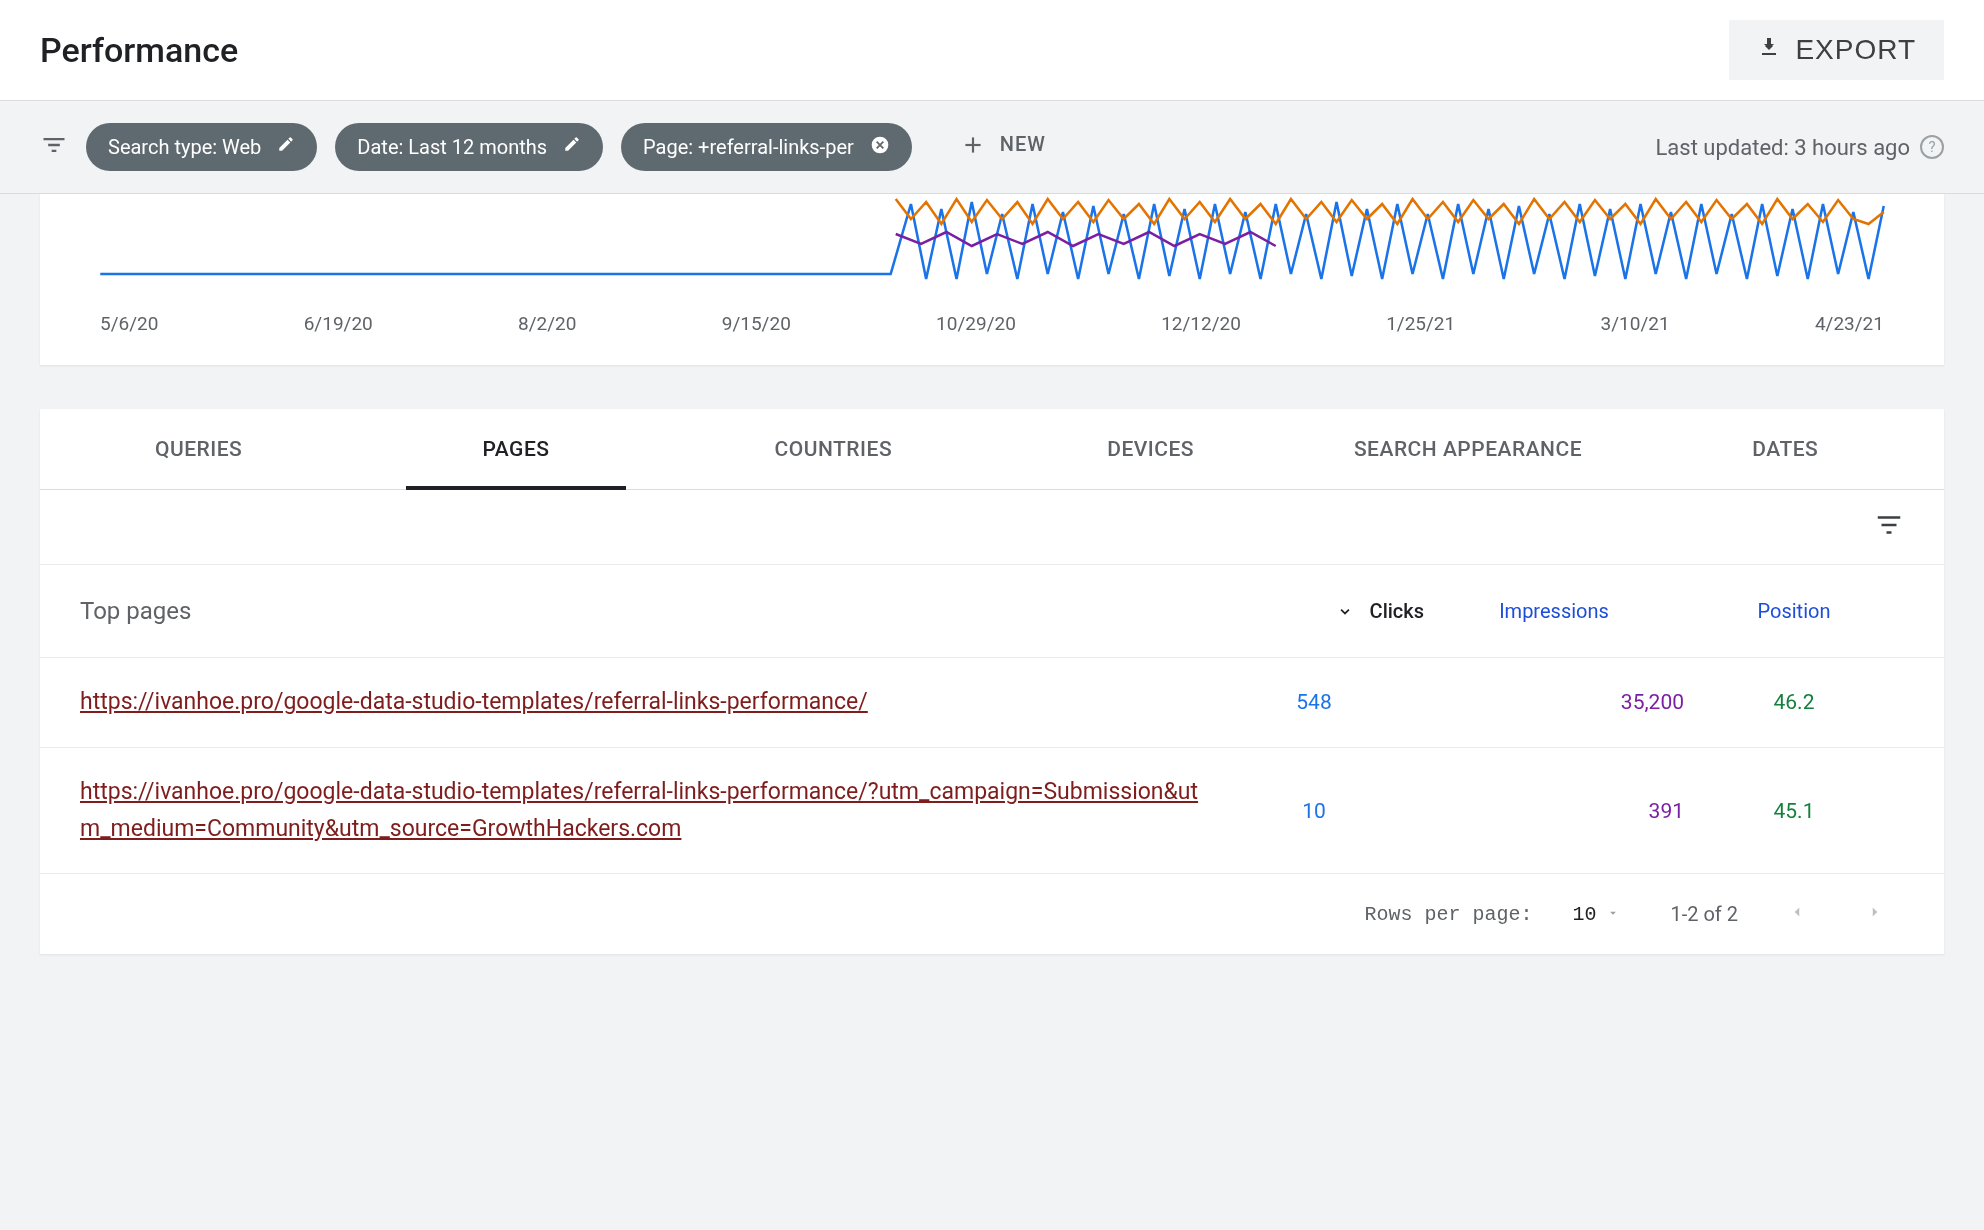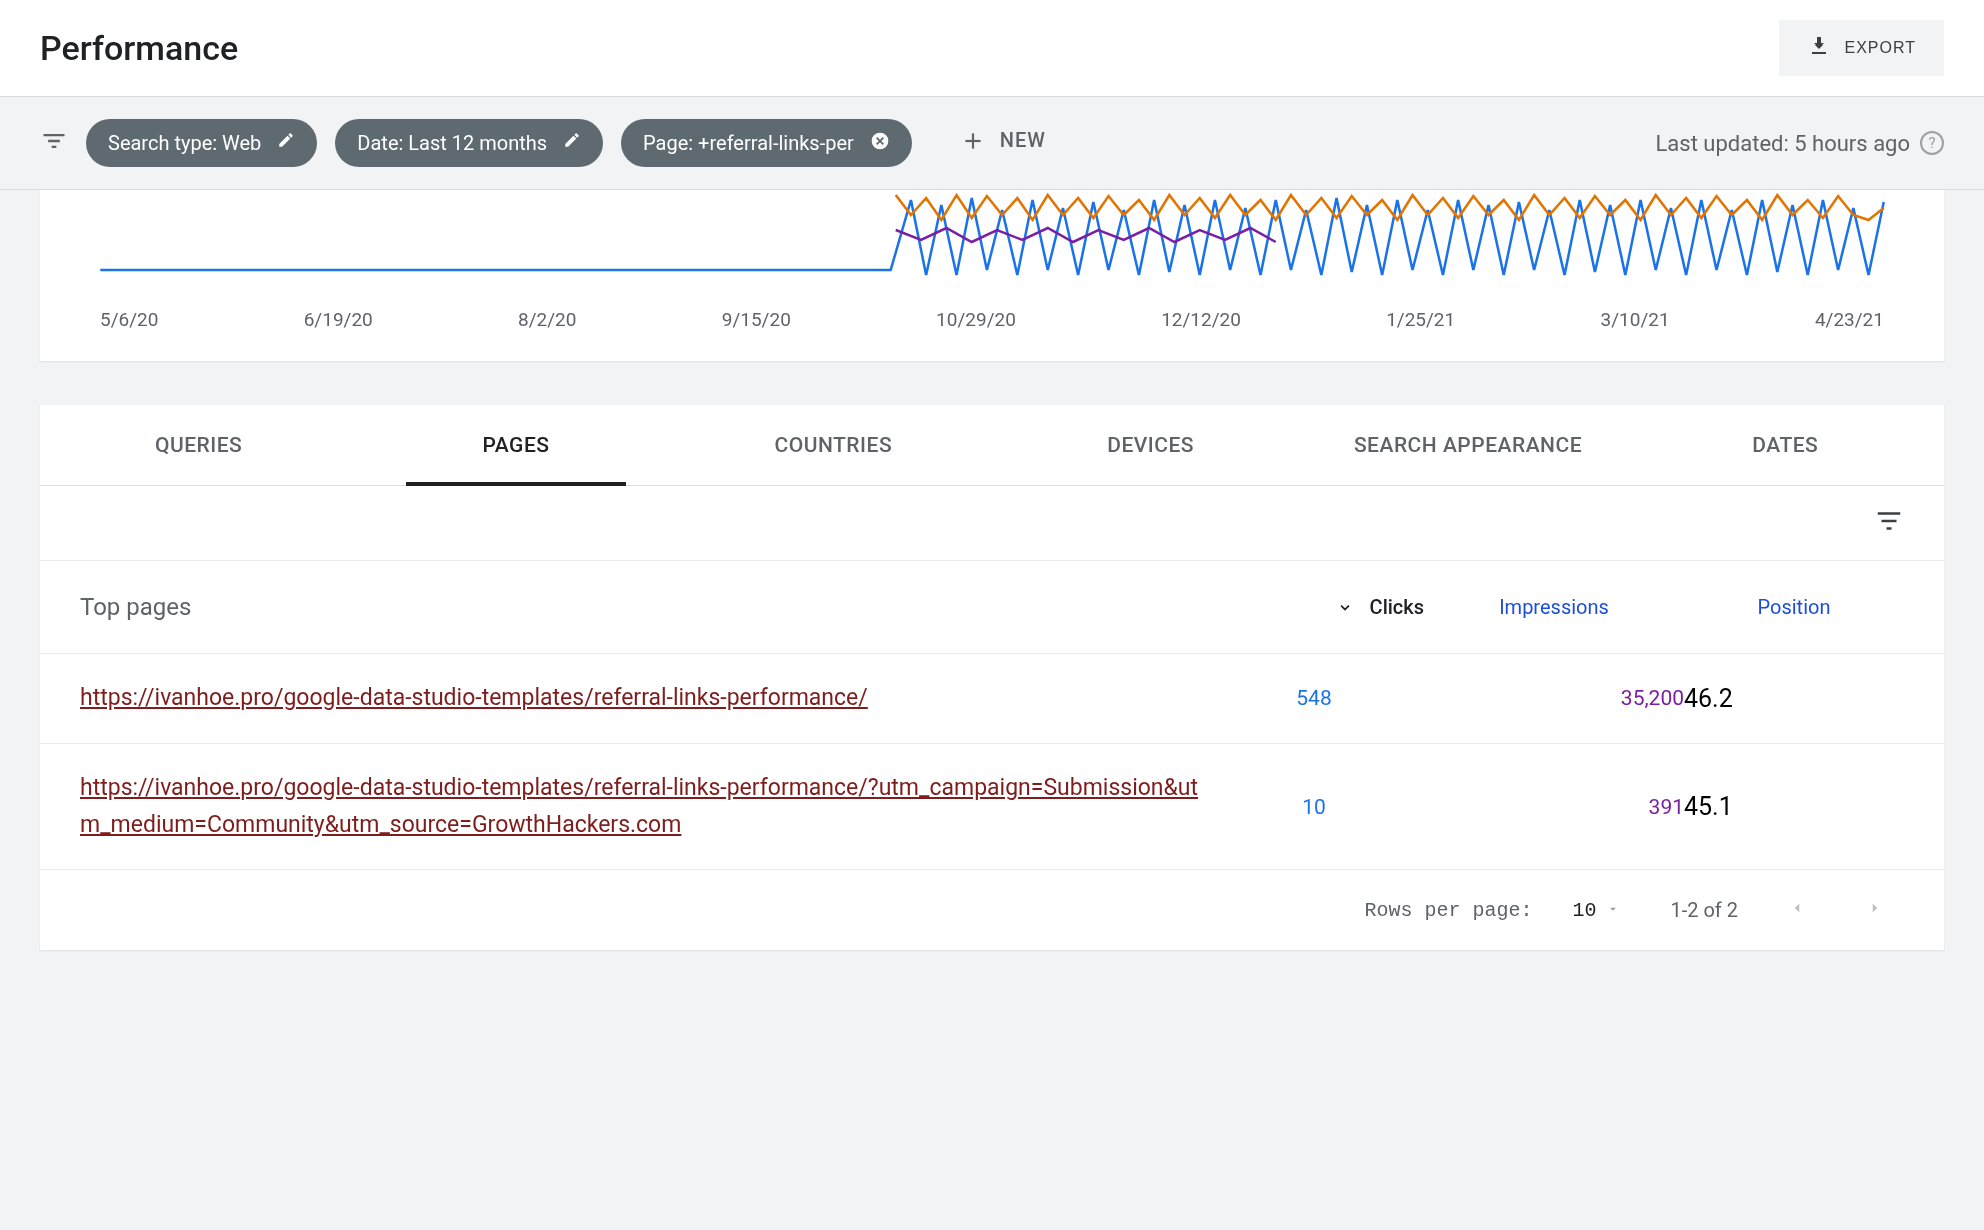--- a/index.html
+++ b/index.html
@@ -22,21 +22,21 @@
   font-weight: 500;
   color: #202124;
 }
 .export-btn {
   display: flex;
   align-items: center;
   gap: 14px;
   background: #f1f3f4;
   border: none;
   padding: 14px 28px;
-  font-size: 16px;
+  font-size: 28px;
   font-weight: 500;
   letter-spacing: 1px;
   color: #3c4043;
   cursor: pointer;
 }
 .filter-bar {
   background: #f1f3f4;
   padding: 22px 40px;
   display: flex;
   align-items: center;
@@ -157,21 +157,21 @@
 .table-row {
   display: grid;
   grid-template-columns: 1fr 220px 260px 220px;
   padding: 26px 40px;
   border-bottom: 1px solid #e8eaed;
   align-items: center;
 }
 .cell-url { font-size: 23px; color: #7f1d1d; line-height: 1.6; word-break: break-all; text-decoration: underline; }
 .cell-clicks { font-size: 21px; color: #1a73e8; text-align: center; }
 .cell-impr { font-size: 21px; color: #7b1fa2; text-align: right; }
-.cell-pos { font-size: 25px; color: #000000; text-align: left; }
+.cell-pos { font-size: 21px; color: #15803d; text-align: center; }
 .pagination {
   display: flex;
   justify-content: flex-end;
   align-items: center;
   gap: 50px;
   padding: 28px 60px;
   color: #5f6368;
   font-size: 20px;
 }
 .rows-per-page { display:flex; align-items:center; gap:40px;font-family:Liberation Mono, monospace; }
@@ -231,21 +231,21 @@
   <div class="new-btn">
     <span>
       <svg width="26" height="26" viewBox="0 0 24 24" fill="#5f6368">
           <path d="M11 5h2v14h-2z"></path>
           <path d="M5 11h14v2H5z"></path>
         </svg>
     </span>
     <span>NEW</span>
   </div>
   <div class="last-updated">
-    <span>Last updated: 5 hours ago</span>
+    <span>Last updated: 3 hours ago</span>
     <span class="help-icon">?</span>
   </div>
 </div>
 
 <div class="chart-card">
   <div class="chart-area">
     <svg class="chart-svg" viewBox="0 0 1800 100" preserveAspectRatio="none">
 
       <path d="M20 80 L800 80 L820 10 L835 85 L850 15 L865 85 L880 8 L895 80 L910 20 L925 85 L940 10 L955 80 L970 18 L985 85 L1000 12 L1015 80 L1030 20 L1045 85 L1060 10 L1075 82 L1090 15 L1105 85 L1120 10 L1135 80 L1150 18 L1165 85 L1180 10 L1195 80 L1210 20 L1225 85 L1240 8 L1255 82 L1270 15 L1285 85 L1300 10 L1315 80 L1330 20 L1345 85 L1360 10 L1375 80 L1390 15 L1405 85 L1420 12 L1435 80 L1450 20 L1465 85 L1480 10 L1495 82 L1510 15 L1525 85 L1540 10 L1555 80 L1570 18 L1585 85 L1600 10 L1615 80 L1630 20 L1645 85 L1660 10 L1675 82 L1690 15 L1705 85 L1720 10 L1735 80 L1750 18 L1765 85 L1780 12" stroke="#1a73e8" stroke-width="2.5" fill="none"></path>
 

